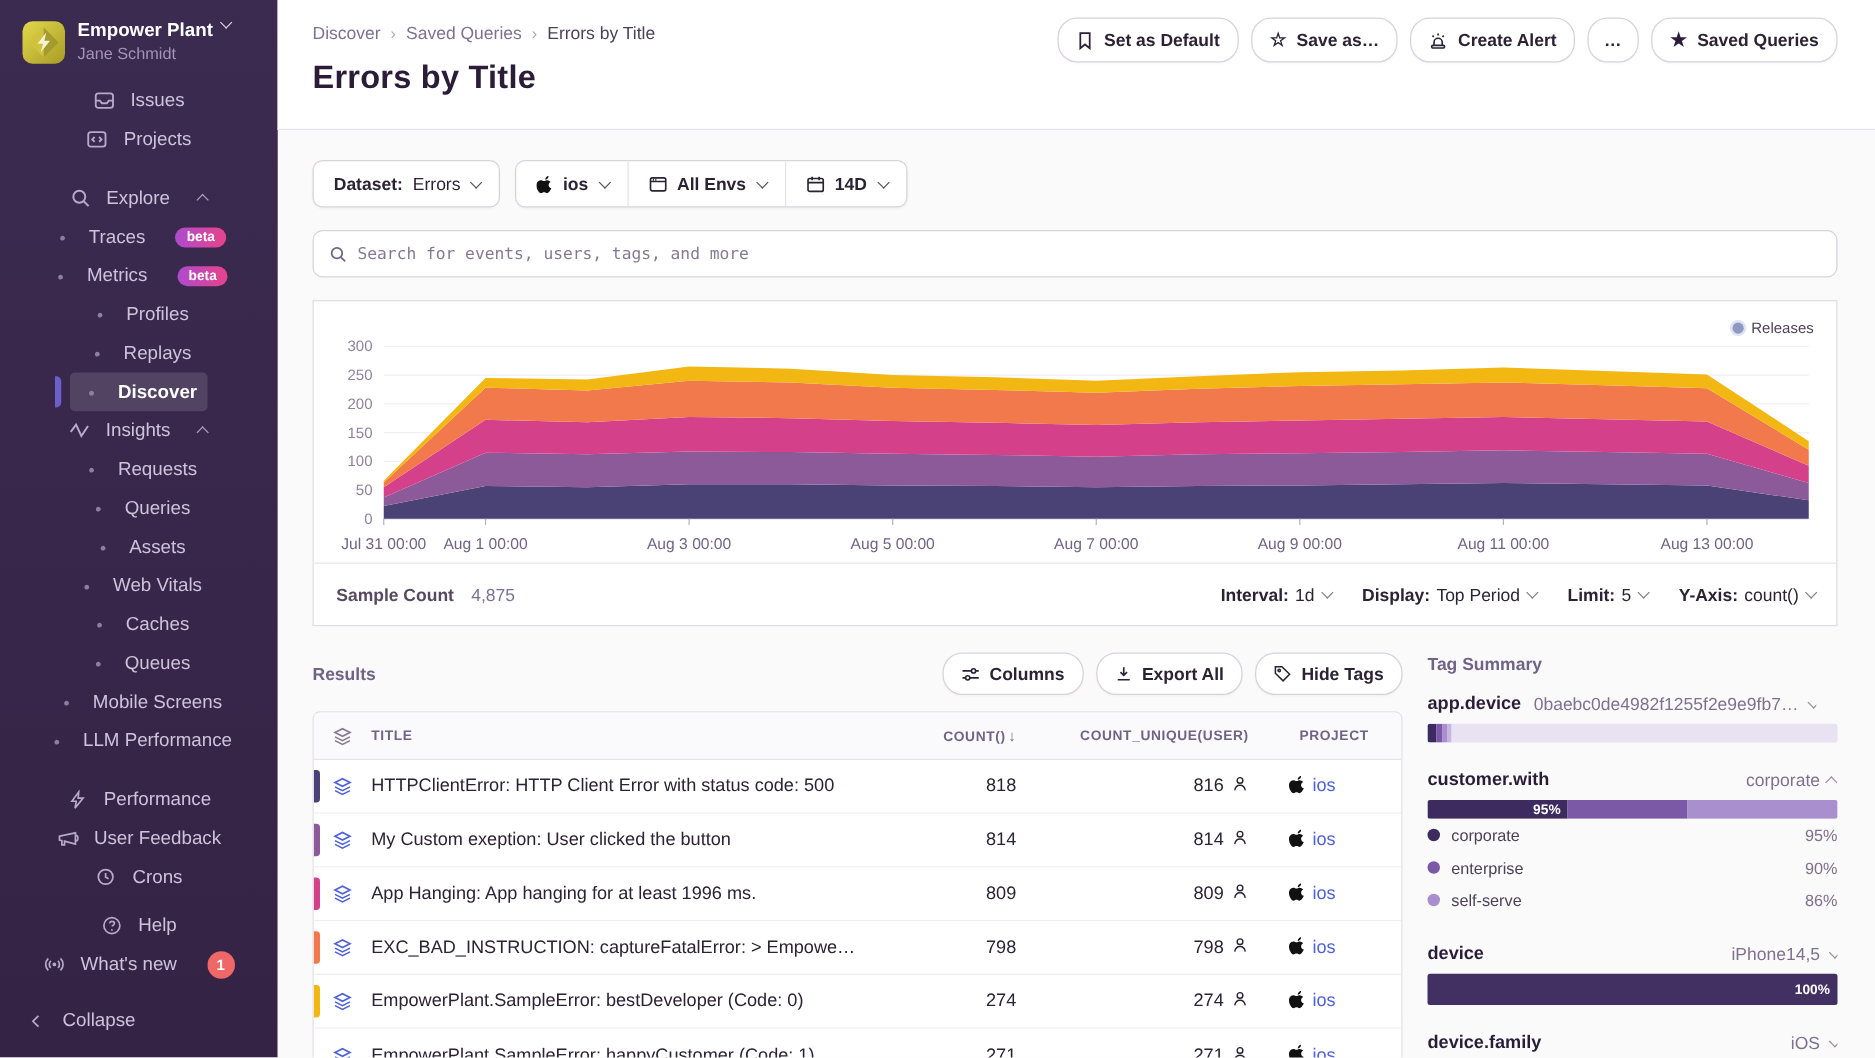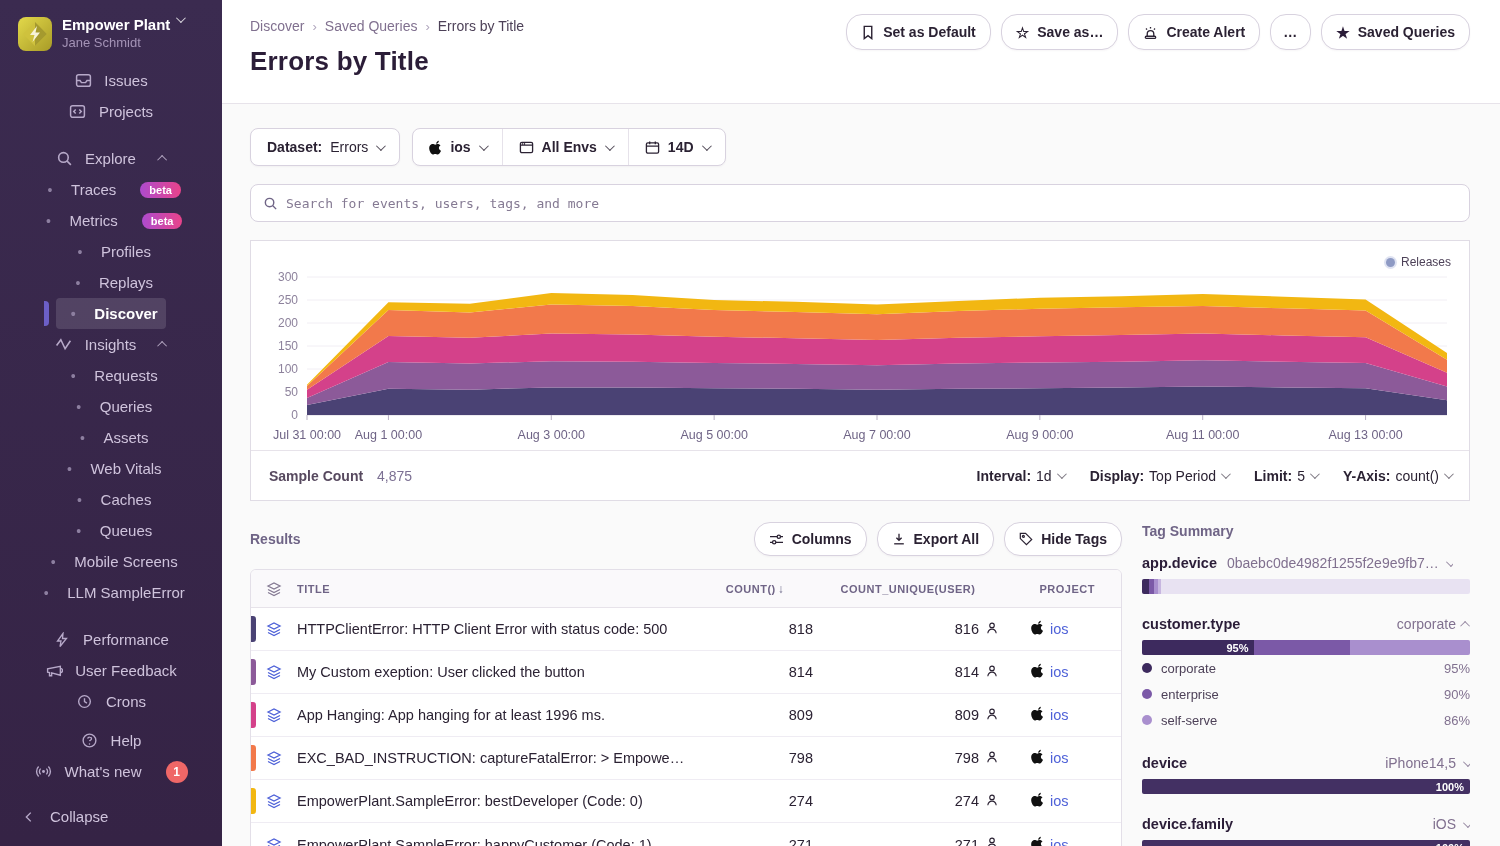--- a/index.html
+++ b/index.html
@@ -77,21 +77,21 @@
   .lower { display: flex; gap: 20px; align-items: flex-start; }
   .results-col { width: 872px; flex: none; }
   .results-head { display: flex; align-items: center; margin-bottom: 12px; height: 36px; }
   .results-title { font-weight: 700; color: #6f6486; font-size: 14px; }
   .results-btns { margin-left: auto; display: flex; gap: 10px; }
   .btn.sm { height: 34px; }
 
   .tbl { background: #fff; border: 1px solid #e3dfe8; border-radius: 6px 6px 0 0; overflow: hidden; }
   .thead, .trow { display: grid; grid-template-columns: 46px 1fr 120px 186px 118px; align-items: center; }
   .thead { background: #faf9fb; border-bottom: 1px solid #e7e3ea; height: 38px; font-size: 11px; font-weight: 700; letter-spacing: .5px; color: #6f6486; }
-  .thead .h-right { text-align: center; padding-right: 4px; }
+  .thead .h-right { text-align: right; padding-right: 4px; }
   .thead .h-proj { text-align: right; padding-right: 26px; }
   .sort-arrow { font-size: 12px; color: #6d6a8a; margin-left: 2px; }
   .trow { height: 43px; border-bottom: 1px solid #efecf3; position: relative; background: #fff; font-size: 14.5px; }
   .trow:last-child { border-bottom: none; }
   .rowbar { position: absolute; left: 0; top: 8px; bottom: 8px; width: 5px; border-radius: 0 3px 3px 0; }
   .cell-ic { display: flex; justify-content: center; }
   .cell-title { color: #2b2233; white-space: nowrap; overflow: hidden; text-overflow: ellipsis; padding-right: 12px; cursor: pointer; }
   .cell-num { text-align: right; padding-right: 4px; }
   .cell-uniq { display: flex; align-items: center; justify-content: flex-end; gap: 6px; padding-right: 4px; }
   .cell-proj { display: flex; align-items: center; gap: 6px; padding-left: 28px; }
@@ -102,21 +102,21 @@
   .tagsum-title { font-weight: 700; color: #6f6486; margin-bottom: 16px; font-size: 14px; }
   .tag-sec { margin-bottom: 22px; }
   .tag-head { display: flex; align-items: flex-start; gap: 8px; margin-bottom: 8px; cursor: pointer; }
   .tag-name { font-weight: 700; color: #2b1d38; font-size: 14.5px; }
   .tag-val { margin-left: auto; color: #80708f; font-size: 14px; display: flex; align-items: center; gap: 7px; white-space: nowrap; overflow: hidden; }
   .tag-val .chev { flex: none; }
   .tag-head.inline-val .tag-val { margin-left: 2px; }
   .bar { height: 15px; border-radius: 2px; overflow: hidden; display: flex; background: #e8e2f2; }
   .bar .s1 { background: #3d2a5e; } .bar .s2 { background: #7b59a7; } .bar .s3 { background: #a98fce; }
   .bar-label { color: #fff; font-size: 11px; font-weight: 600; display: flex; align-items: center; justify-content: flex-end; padding-right: 5px; }
-  .bar-full { height: 15px; border-radius: 2px; background: #433063; color: #fff; font-size: 11px; font-weight: 600; display: flex; align-items: center; justify-content: flex-end; padding-right: 6px; }
+  .bar-full { height: 25px; border-radius: 2px; background: #433063; color: #fff; font-size: 11px; font-weight: 600; display: flex; align-items: center; justify-content: flex-end; padding-right: 6px; }
   .mini-seg { height: 100%; }
   .tleg { display: flex; align-items: center; gap: 9px; font-size: 13px; color: #4d4158; height: 26px; }
   .tleg .pct { margin-left: auto; color: #80708f; }
   .ldot { width: 10px; height: 10px; border-radius: 50%; flex: none; }
 
   .ytick { font-size: 12px; fill: #8d829c; font-family: "Liberation Sans", sans-serif; }
   .xtick { font-size: 12.5px; fill: #6f6486; font-family: "Liberation Sans", sans-serif; }
 </style>
 </head>
 <body>
@@ -231,21 +231,21 @@
     <div class="nav-item">
         <span class="bullet">•</span>
         <span>Queues</span>
       </div>
     <div class="nav-item">
         <span class="bullet">•</span>
         <span>Mobile Screens</span>
       </div>
     <div class="nav-item">
         <span class="bullet">•</span>
-        <span>LLM SampleError</span>
+        <span>LLM Performance</span>
       </div>
 
     <div class="sp16"></div>
 
     <div class="nav-item">
       <span class="ic">
           <svg width="16" height="16" viewBox="0 0 16 16" fill="none" stroke-width="1.3">
             <polygon points="9,1.5 3.5,9 7,9 6,14.5 12.5,6.5 8.5,6.5"></polygon>
           </svg>
         </span>
@@ -696,21 +696,21 @@
           <div class="bar">
             <span class="mini-seg" style="width:7px;background:#3d2a5e"></span>
             <span class="mini-seg" style="width:5px;background:#7b59a7"></span>
             <span class="mini-seg" style="width:4px;background:#a98fce"></span>
             <span class="mini-seg" style="width:3px;background:#c7b6e0"></span>
           </div>
         </div>
 
         <div class="tag-sec">
           <div class="tag-head">
-            <span class="tag-name">customer.type</span>
+            <span class="tag-name">customer.with</span>
             <span class="tag-val">
                 <span>corporate</span>
                 <span class="chev up"></span>
               </span>
           </div>
           <div class="bar">
             <span class="s1 bar-label" style="width:34%">95%</span>
             <span class="s2" style="width:29.5%"></span>
             <span class="s3" style="width:36.5%"></span>
           </div>

